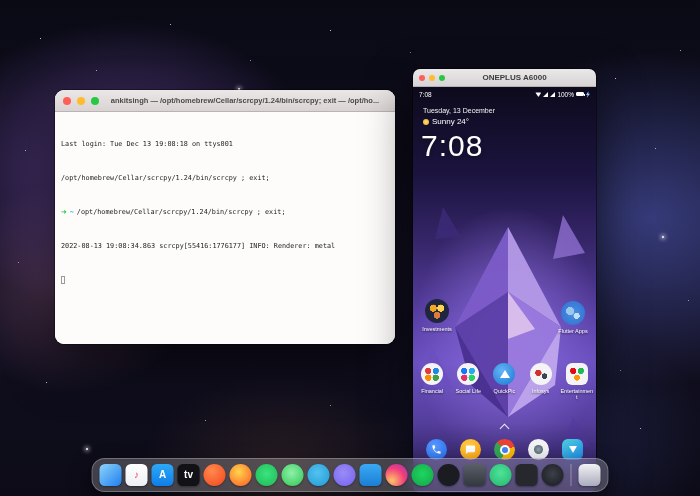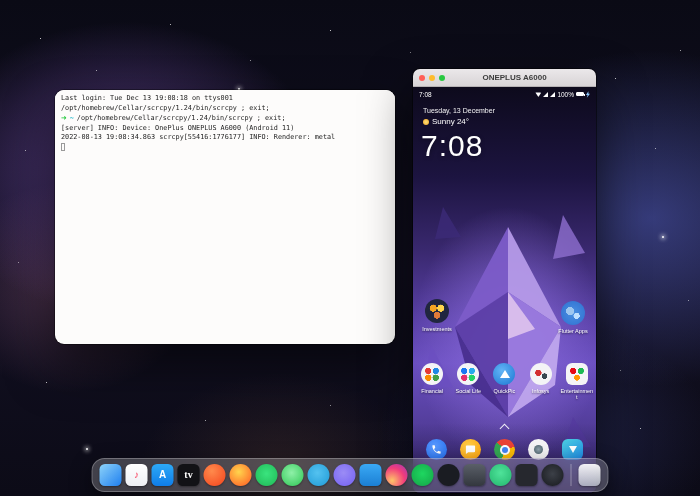--- a/index.html
+++ b/index.html
@@ -46,21 +46,21 @@
   .t-title{
     position:absolute; left:50px; right:10px; text-align:center;
     font-size:7.5px; font-weight:bold; color:#4a4a4a;
     white-space:nowrap; overflow:hidden; text-overflow:ellipsis;
   }
   .t-body{
     padding:4px 6px; font-family:"DejaVu Sans Mono", monospace;
     font-size:6.8px; line-height:1.45; color:#1c1c1c; background:#fdfcfb;
     height:calc(100% - 22px);
   }
-  .t-line{ white-space:pre; overflow:hidden; }
+  .t-line{ white-space:pre; overflow:hidden;margin-top:24px; }
   .t-line .arrow{ color:#27c93f; font-weight:bold; font-family:"DejaVu Sans",sans-serif; }
   .t-line .dir{ color:#19b6c9; font-weight:bold; margin:0 3px; }
   .cursor{ display:inline-block; width:4px; height:8px; border:1px solid #9a9a9a; vertical-align:middle; }
 
   
   .scrcpy{
     position:absolute; left:413px; top:21px; width:183px; height:424px;
     border-radius:7px; overflow:hidden;
     box-shadow:0 22px 48px rgba(0,0,0,.6), 0 0 0 1px rgba(0,0,0,.45);
     margin-top:48px;
@@ -196,25 +196,30 @@
 </head>
 <body>
 
 <div class="desktop">
   <div class="stars"></div>
   <div class="star-big" style="left:238px;top:88px;"></div>
   <div class="star-big" style="left:662px;top:236px;"></div>
   <div class="star-big" style="left:86px;top:448px;"></div>
 
   <section class="terminal">
+    <header class="t-titlebar">
+      <span class="tl red"></span>
+      <span class="tl yellow"></span>
+      <span class="tl green"></span>
+      <span class="t-title">ankitsingh — /opt/homebrew/Cellar/scrcpy/1.24/bin/scrcpy; exit — /opt/ho...</span>
+    </header>
     <div class="t-body">
       <div class="t-line">Last login: Tue Dec 13 19:08:18 on ttys001</div>
       <div class="t-line">/opt/homebrew/Cellar/scrcpy/1.24/bin/scrcpy ; exit;</div>
       <div class="t-line"><span class="arrow">➜</span><span class="dir">~</span><span>/opt/homebrew/Cellar/scrcpy/1.24/bin/scrcpy ; exit;</span></div>
-      <div class="t-line">[server] INFO: Device: OnePlus ONEPLUS A6000 (Android 11)</div>
       <div class="t-line">2022-08-13 19:08:34.863 scrcpy[55416:1776177] INFO: Renderer: metal</div>
       <div class="t-line"><span class="cursor"></span></div>
     </div>
   </section>
 
   <section class="scrcpy">
     <header class="s-titlebar">
       <span class="tl red"></span>
       <span class="tl yellow"></span>
       <span class="tl green"></span>
@@ -324,21 +329,21 @@
   <div class="dock">
     <div class="dock-icons">
         <div class="dock-icon" style="background: linear-gradient(135deg, rgb(142, 211, 249) 0%, rgb(30, 127, 240) 100%);"></div>
         <div class="dock-icon" style="background: linear-gradient(rgb(255, 255, 255), rgb(238, 240, 244));">
           <span style="color: rgb(250, 60, 90);">♪</span>
         </div>
         <div class="dock-icon" style="background: linear-gradient(rgb(45, 169, 247), rgb(15, 125, 232));">
           <span style="color: rgb(255, 255, 255);">A</span>
         </div>
         <div class="dock-icon" style="background: rgb(18, 18, 22);">
-          <span style="color: rgb(255, 255, 255); font-family: Liberation Serif, serif;">tv</span>
+          <span style="color: rgb(255, 255, 255);">tv</span>
         </div>
         <div class="dock-icon round" style="background: radial-gradient(circle at 38% 32%, rgb(255, 138, 76), rgb(244, 67, 28));"></div>
         <div class="dock-icon round" style="background: radial-gradient(circle at 42% 36%, rgb(255, 213, 77), rgb(255, 87, 34));"></div>
         <div class="dock-icon round" style="background: radial-gradient(circle at 50% 44%, rgb(58, 228, 126), rgb(31, 184, 85));"></div>
         <div class="dock-icon round" style="background: radial-gradient(circle at 46% 40%, rgb(143, 240, 168), rgb(45, 198, 83));"></div>
         <div class="dock-icon round" style="background: radial-gradient(circle at 45% 40%, rgb(84, 194, 240), rgb(31, 154, 214));"></div>
         <div class="dock-icon round" style="background: radial-gradient(circle at 45% 40%, rgb(155, 140, 245), rgb(115, 96, 242));"></div>
         <div class="dock-icon" style="background: linear-gradient(rgb(58, 169, 245), rgb(27, 127, 212));"></div>
         <div class="dock-icon round" style="background: radial-gradient(circle at 30% 75%, rgb(253, 196, 104), rgb(242, 61, 123) 55%, rgb(155, 54, 183));"></div>
         <div class="dock-icon round" style="background: radial-gradient(circle at 50% 44%, rgb(30, 215, 96), rgb(20, 163, 71));"></div>

